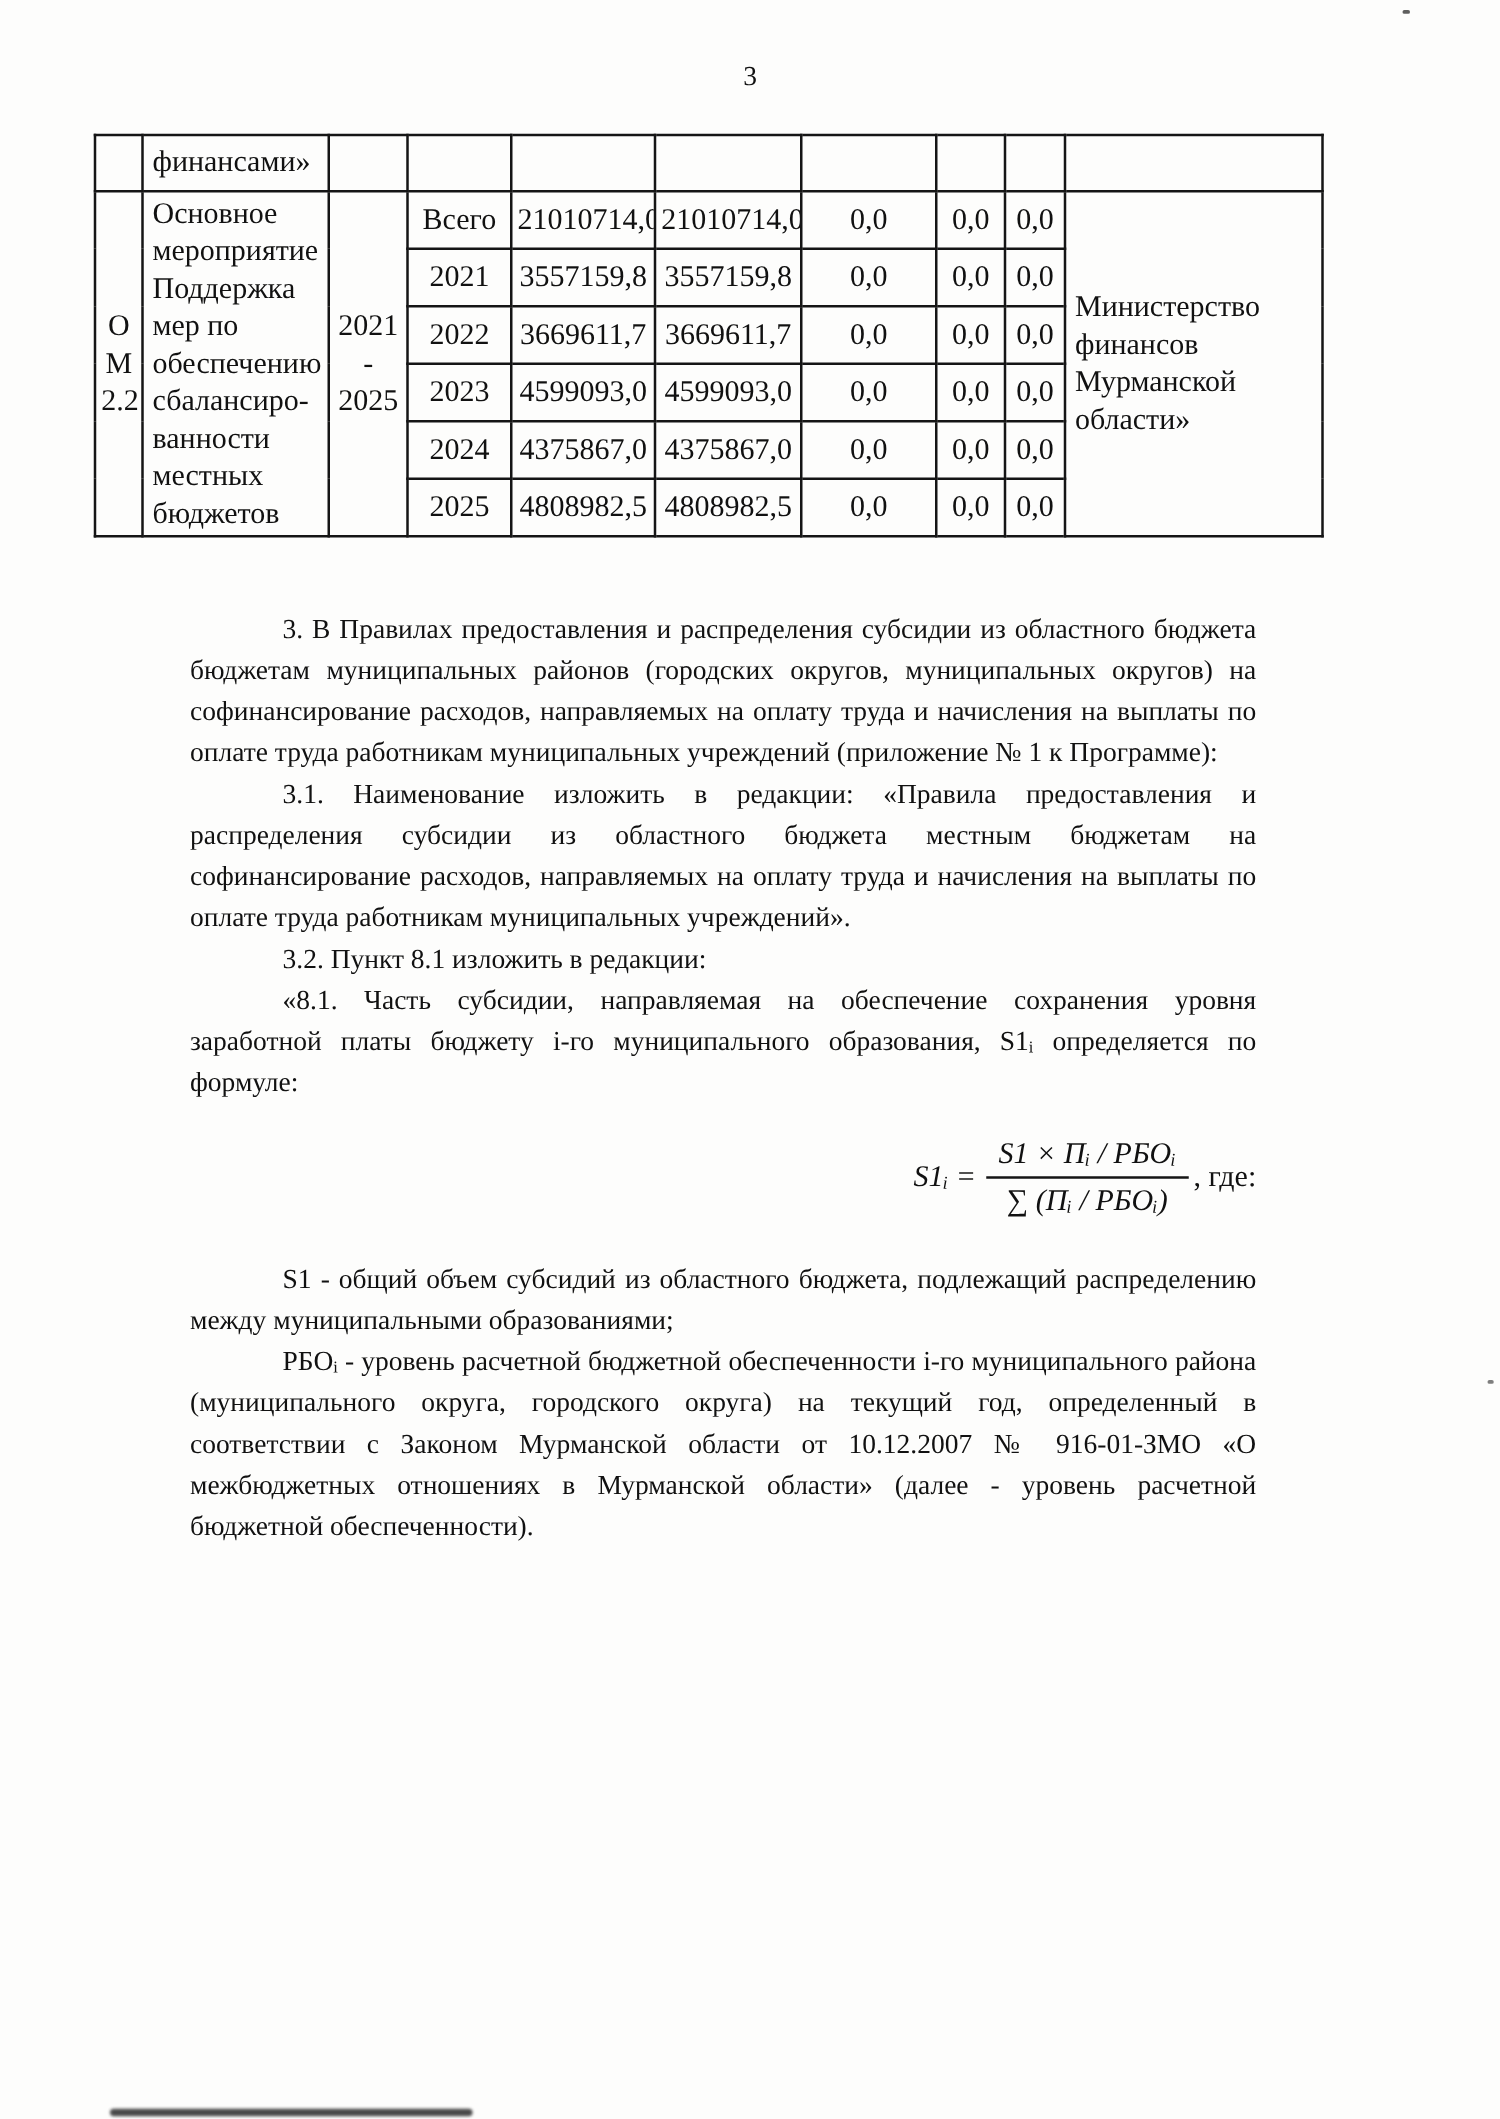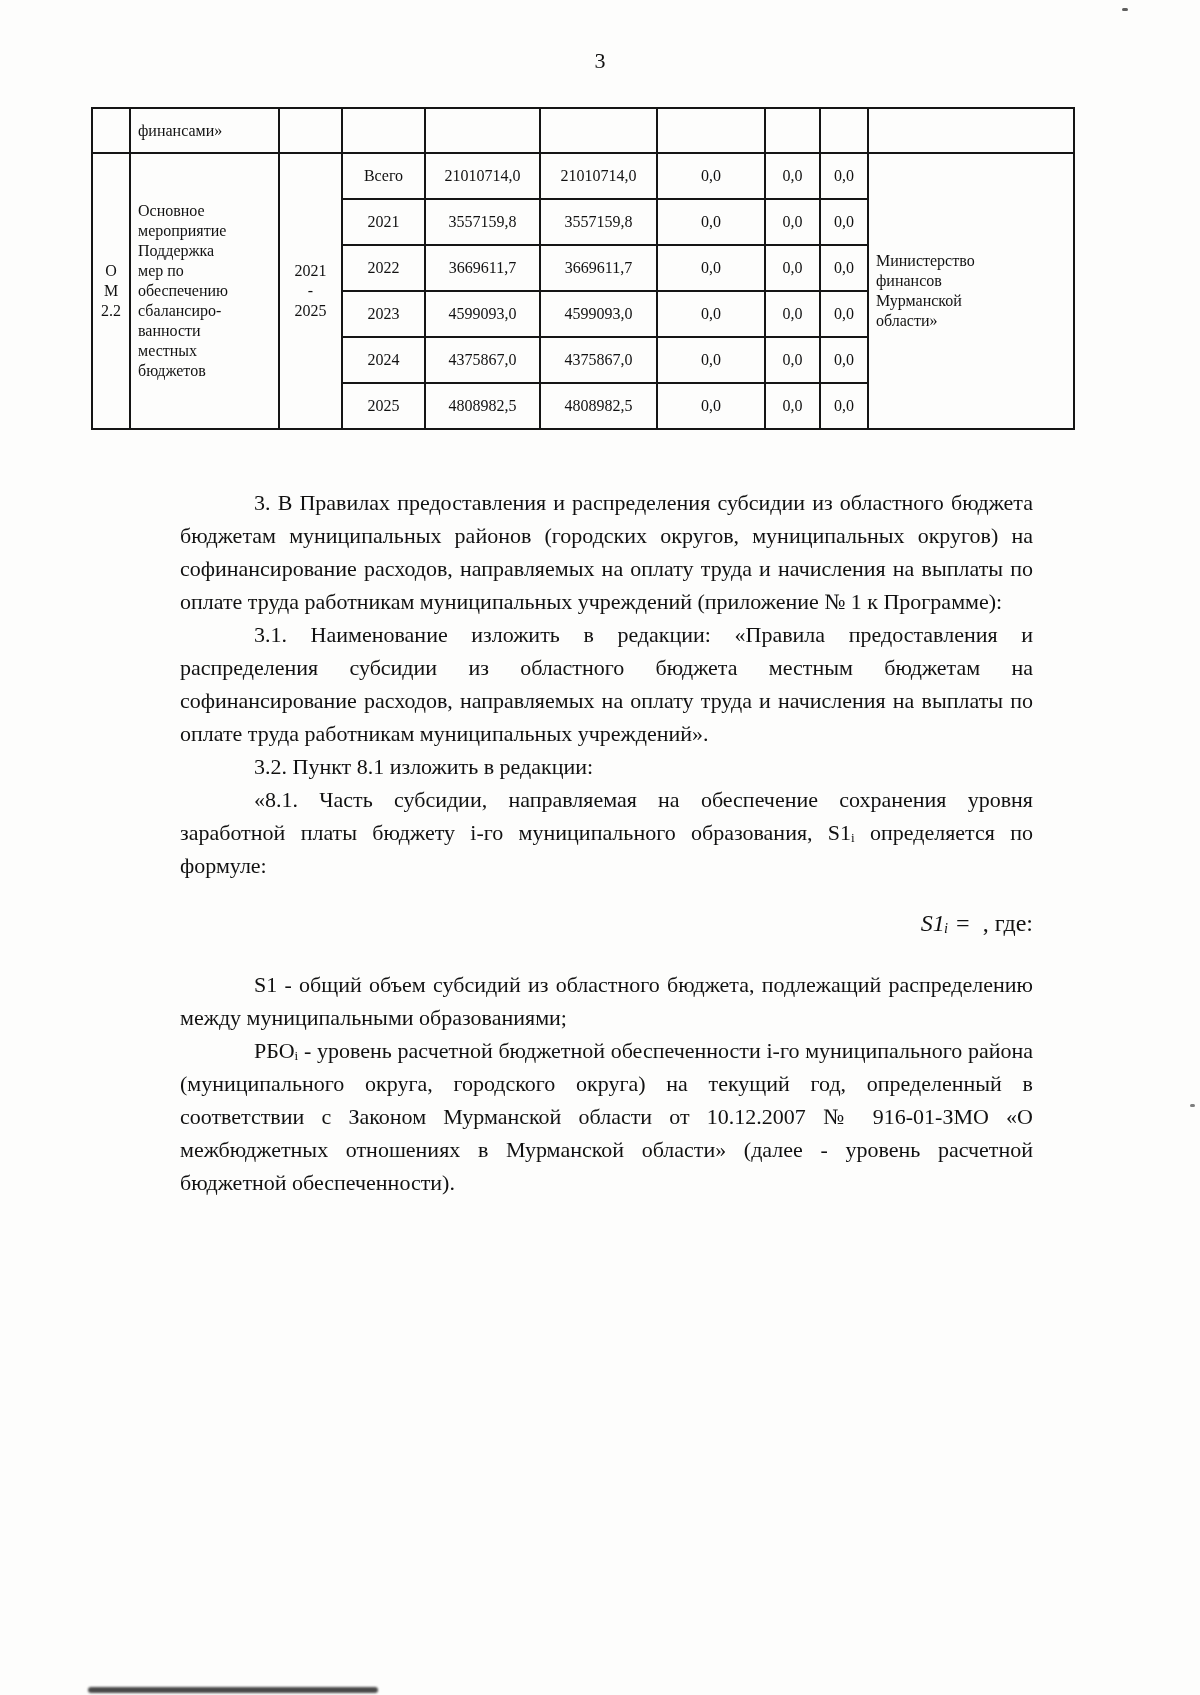--- a/index.html
+++ b/index.html
@@ -10,41 +10,41 @@
     color: #111;
     position: relative;
     overflow: hidden;
   }
   .page-number {
     position: absolute; top: 48px; left: 0; width: 1200px;
     text-align: center; font-size: 22px;
   }
   
   table.doc-table {
-    position: absolute; top: 107px; left: 91px;
+    position: absolute; top: 107px; left: 75px;
     width: 982px;
     border-collapse: collapse;
     table-layout: fixed;
-    font-size: 16px;
+    font-size: 24px;
   }
   table.doc-table td {
     border: 2px solid #151515;
     padding: 2px 4px;
     vertical-align: middle;
     text-align: center;
     overflow: hidden;
   }
   table.doc-table td.left { text-align: left; padding-left: 7px; }
   table.doc-table td.pre { white-space: pre-line; line-height: 1.25; }
   tr.cont-row { height: 45px; }
   tr.cont-row td { vertical-align: middle; }
   tr.data-row { height: 46px; }
   
   .body-text {
-    position: absolute; top: 486px; left: 180px; width: 853px;
+    position: absolute; top: 486px; left: 152px; width: 853px;
     font-size: 22px; line-height: 33px;
     text-align: justify;
   }
   .body-text p { margin: 0; text-indent: 74px; }
   
   .formula {
     display: flex; justify-content: flex-end; align-items: center;
     margin: 26px 0 30px 0;
     font-size: 24px; line-height: 1.25;
     text-indent: 0;
@@ -168,20 +168,24 @@
 </table>
 
 <div class="body-text">
   <p>3. В Правилах предоставления и распределения субсидии из областного бюджета бюджетам муниципальных районов (городских округов, муниципальных округов) на софинансирование расходов, направляемых на оплату труда и начисления на выплаты по оплате труда работникам муниципальных учреждений (приложение № 1 к Программе):</p>
   <p>3.1. Наименование изложить в редакции: «Правила предоставления и распределения субсидии из областного бюджета местным бюджетам на софинансирование расходов, направляемых на оплату труда и начисления на выплаты по оплате труда работникам муниципальных учреждений».</p>
   <p>3.2. Пункт 8.1 изложить в редакции:</p>
   <p>«8.1. Часть субсидии, направляемая на обеспечение сохранения уровня заработной платы бюджету i-го муниципального образования, S1ᵢ определяется по формуле:</p>
 
   <div class="formula">
     <span class="f-lhs">S1ᵢ =</span>
+    <span class="frac">
+      <span class="num">S1 × Пᵢ / РБОᵢ</span>
+      <span class="den">∑ (Пᵢ / РБОᵢ)</span>
+    </span>
     <span class="f-suffix">, где:</span>
   </div>
 
   <p>S1 - общий объем субсидий из областного бюджета, подлежащий распределению между муниципальными образованиями;</p>
   <p>РБОᵢ - уровень расчетной бюджетной обеспеченности i-го муниципального района (муниципального округа, городского округа) на текущий год, определенный в соответствии с Законом Мурманской области от 10.12.2007 № 916-01-ЗМО «О межбюджетных отношениях в Мурманской области» (далее - уровень расчетной бюджетной обеспеченности).</p>
 </div>
 
 <div class="artifact artifact-dot-top"></div>
 <div class="artifact artifact-dot-right"></div>
 <div class="artifact artifact-smudge-bottom"></div>

